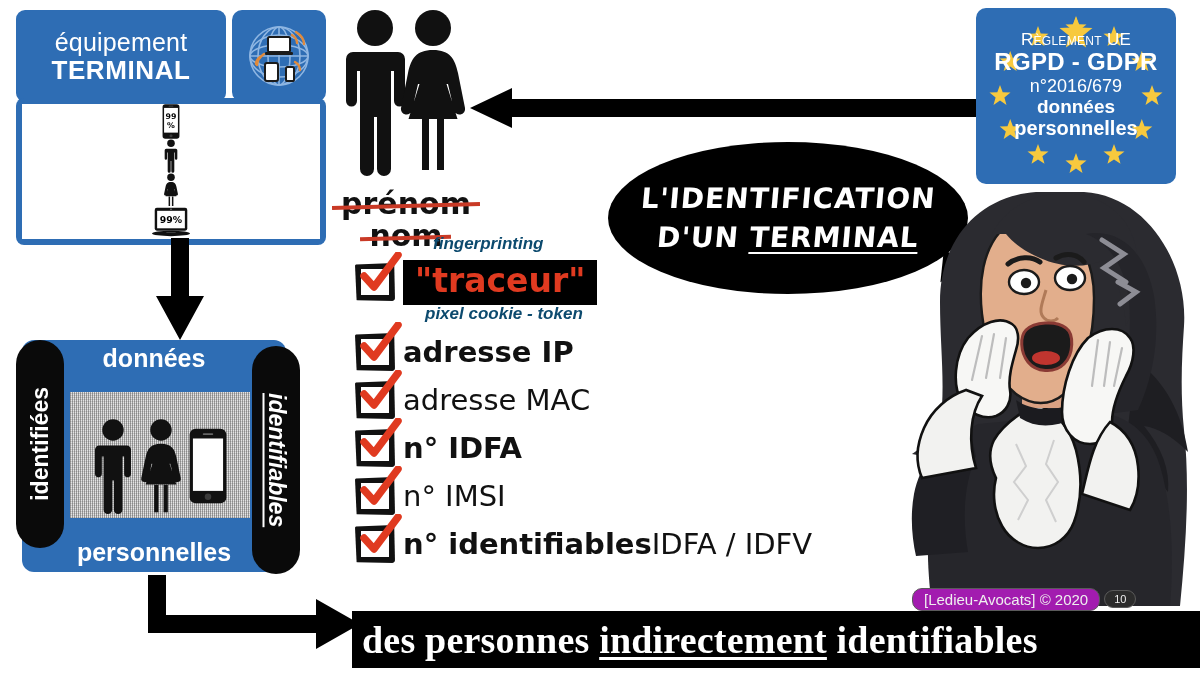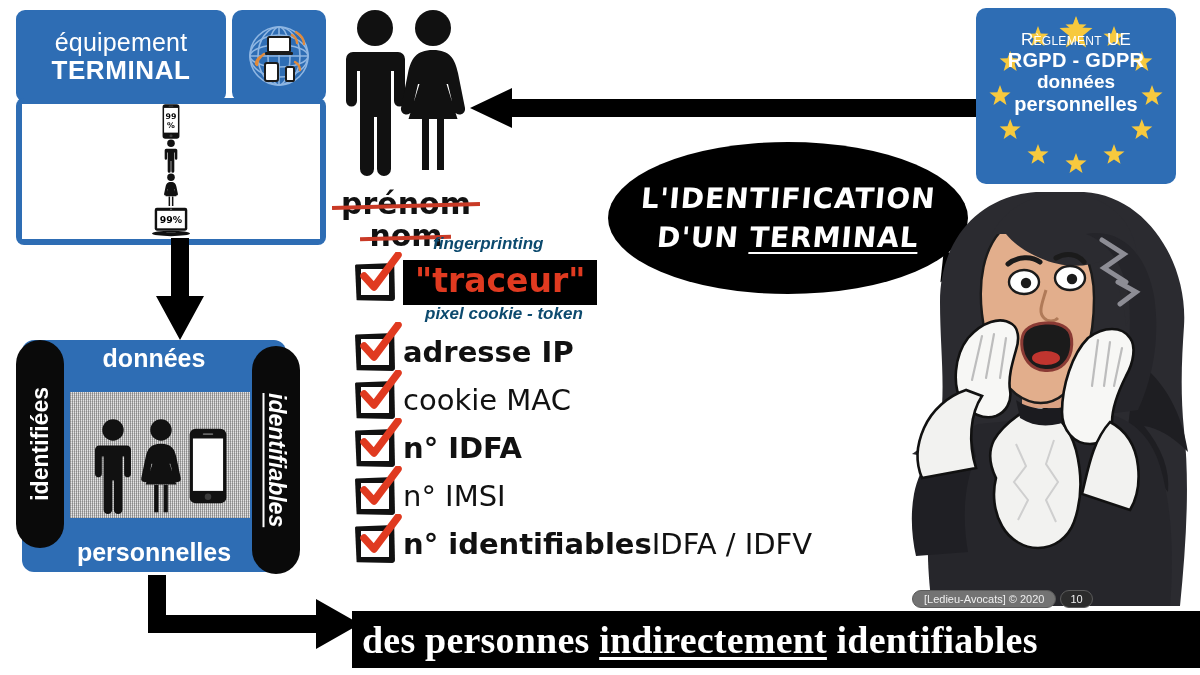--- a/index.html
+++ b/index.html
@@ -87,36 +87,36 @@
   #bubble-tail{left:942px;top:252px;width:0;height:0;
      border-left:34px solid #000;border-top:10px solid transparent;
      border-bottom:22px solid transparent;transform:rotate(6deg);}
 
   
   #eu-box{left:976px;top:8px;width:200px;height:176px;background:#2E6DB4;border-radius:10px;}
   #eu-stars{position:absolute;inset:0;}
   #eu-text{position:absolute;left:0;top:22px;width:100%;text-align:center;color:#fff;
      line-height:1.12;}
   #eu-text .t1{font-size:17px;font-variant:small-caps;letter-spacing:.3px;}
-  #eu-text .t2{font-size:20px;font-weight:bold;letter-spacing:.3px;}
+  #eu-text .t2{font-size:24px;font-weight:bold;letter-spacing:.3px;}
   #eu-text .t3{font-size:18px;}
   #eu-text .t4{font-size:19px;font-weight:bold;}
   #eu-text .t5{font-size:20px;font-weight:bold;}
 
   
   #banner{left:352px;top:611px;width:964px;height:57px;background:#000;
      display:flex;align-items:center;}
   #banner .btxt{color:#fff;font-family:"Liberation Serif",serif;font-weight:bold;
      font-size:38px;white-space:nowrap;padding-left:10px;letter-spacing:.2px;}
   #banner u{text-decoration:underline;text-underline-offset:4px;}
 
   
   #credit{left:912px;top:589px;height:20px;display:flex;align-items:center;gap:4px;}
-  .credit-pill{background:#737373;color:#efefef;border:1px solid #5a5a5a;border-radius:10px;
-     font-size:11px;padding:2px 11px;white-space:nowrap;font-family:"Liberation Sans",sans-serif;}
+  .credit-pill{background:#a21caf;color:#efefef;border:1px solid #5a5a5a;border-radius:10px;
+     font-size:15px;padding:2px 11px;white-space:nowrap;font-family:"Liberation Sans",sans-serif;}
   .credit-num{background:#2c2c2c;color:#efefef;border:1px solid #5a5a5a;border-radius:10px;
      font-size:11px;padding:2px 9px;font-family:"Liberation Sans",sans-serif;}
 
   
   .arrow-svg{position:absolute;overflow:visible;}
   #arrow-eu{left:470px;top:88px;}
   #arrow-down{left:150px;top:238px;}
   #arrow-elbow{left:140px;top:575px;}
 
   
@@ -290,21 +290,21 @@
       <span class="cl-label b nosel">adresse IP</span>
     </div>
 
     <div class="cl-row">
       <span class="cbox">
         <span class="frame"></span>
         <svg class="tick" viewBox="0 0 44 44">
           <path d="M6 24 L16 35 L40 3" stroke="#E03A20" stroke-width="7.5" fill="none" stroke-linecap="round" stroke-linejoin="round"></path>
         </svg>
       </span>
-      <span class="cl-label nosel">cookie MAC</span>
+      <span class="cl-label nosel">adresse MAC</span>
     </div>
 
     <div class="cl-row">
       <span class="cbox">
         <span class="frame"></span>
         <svg class="tick" viewBox="0 0 44 44">
           <path d="M6 24 L16 35 L40 3" stroke="#E03A20" stroke-width="7.5" fill="none" stroke-linecap="round" stroke-linejoin="round"></path>
         </svg>
       </span>
       <span class="cl-label b nosel">n° IDFA</span>
@@ -358,20 +358,21 @@
           <polygon points="62.0,135.9 64.7,143.2 72.5,143.5 66.4,148.3 68.5,155.8 62.0,151.5 55.5,155.8 57.6,148.3 51.5,143.5 59.3,143.2"></polygon>
           <polygon points="34.2,111.0 36.9,118.3 44.6,118.6 38.6,123.4 40.6,130.9 34.2,126.6 27.7,130.9 29.8,123.4 23.7,118.6 31.5,118.3"></polygon>
           <polygon points="24.0,77.0 26.7,84.3 34.5,84.6 28.4,89.4 30.5,96.9 24.0,92.6 17.5,96.9 19.6,89.4 13.5,84.6 21.3,84.3"></polygon>
           <polygon points="34.2,43.0 36.9,50.3 44.6,50.6 38.6,55.4 40.6,62.9 34.2,58.6 27.7,62.9 29.8,55.4 23.7,50.6 31.5,50.3"></polygon>
           <polygon points="62.0,18.1 64.7,25.4 72.5,25.7 66.4,30.5 68.5,38.0 62.0,33.7 55.5,38.0 57.6,30.5 51.5,25.7 59.3,25.4"></polygon>
         </g>
     </svg>
     <div id="eu-text">
       <div class="t1 nosel">Règlement UE</div>
       <div class="t2 nosel">RGPD - GDPR</div>
+      <div class="t3 nosel">n°2016/679</div>
       <div class="t4 nosel">données</div>
       <div class="t5 nosel">personnelles</div>
     </div>
   </div>
 
   <svg class="abs" id="lawyer" viewBox="0 0 352 428">
 
     <path d="M196 14 c-58 4 -96 48 -96 110 c0 38 4 72 2 104 c-2 28 -18 40 -30 48 c26 6 46 -4 58 -16
              c4 52 10 110 14 168 h196 c6 -60 10 -122 4 -176 c-4 -40 -2 -74 0 -104 c4 -62 -36 -130 -100 -134 z" fill="#2B2B30"></path>
 

